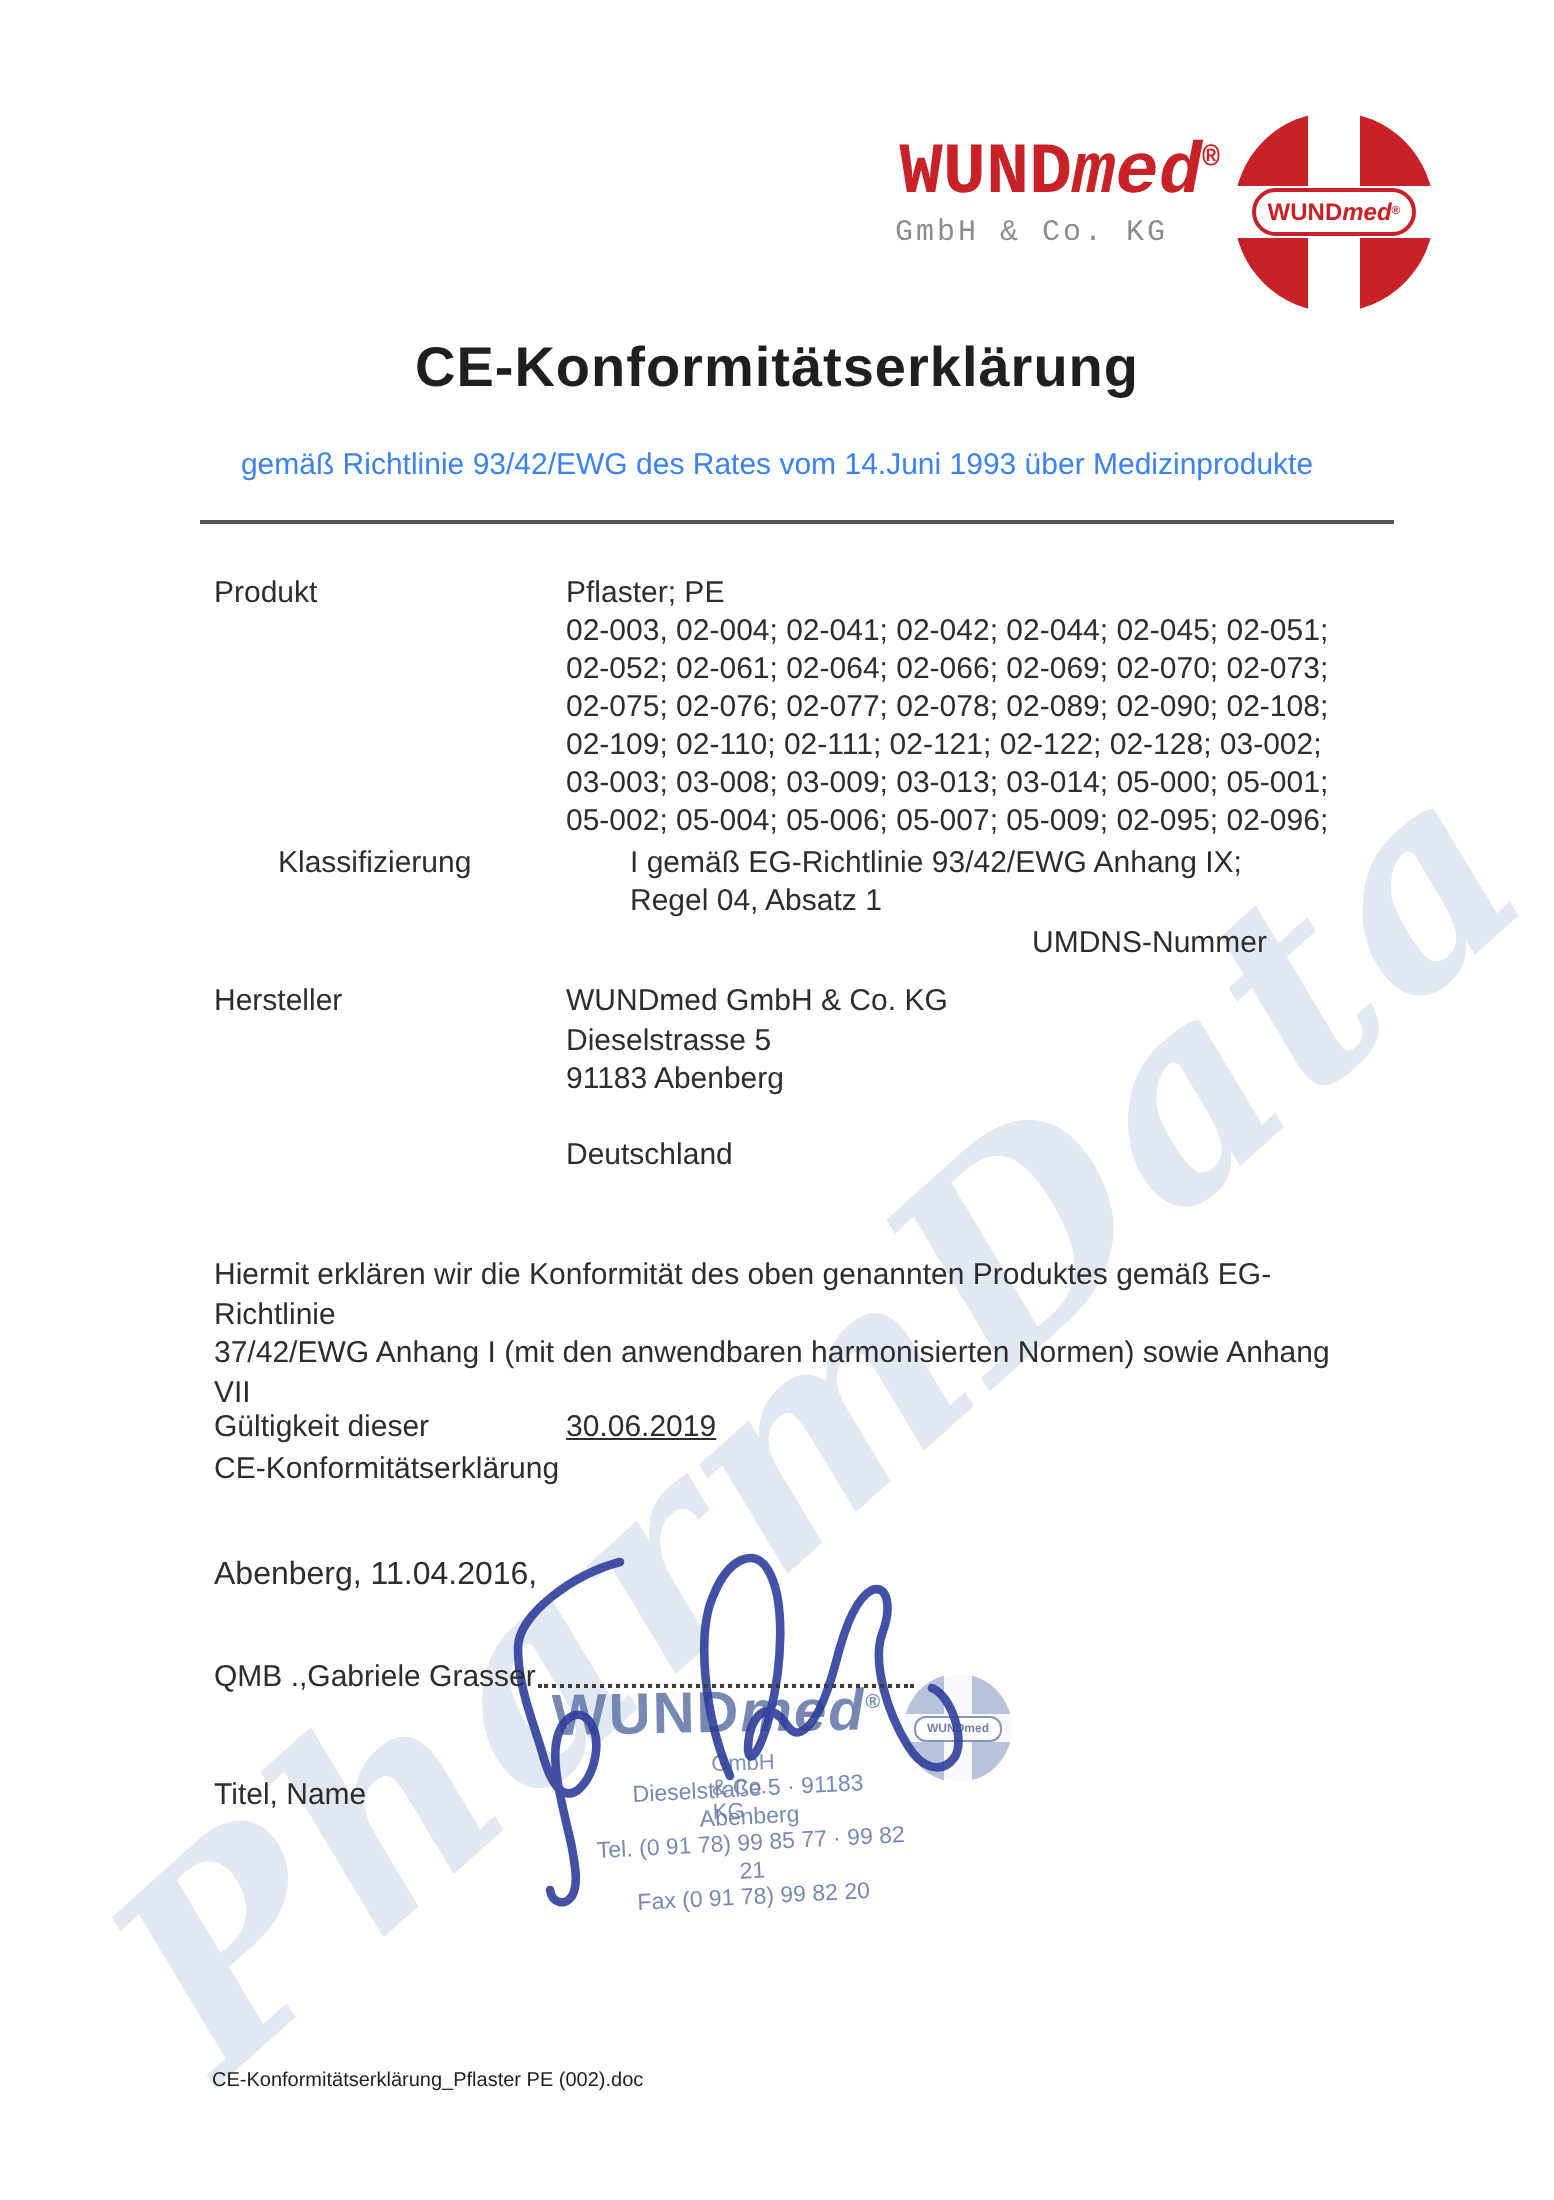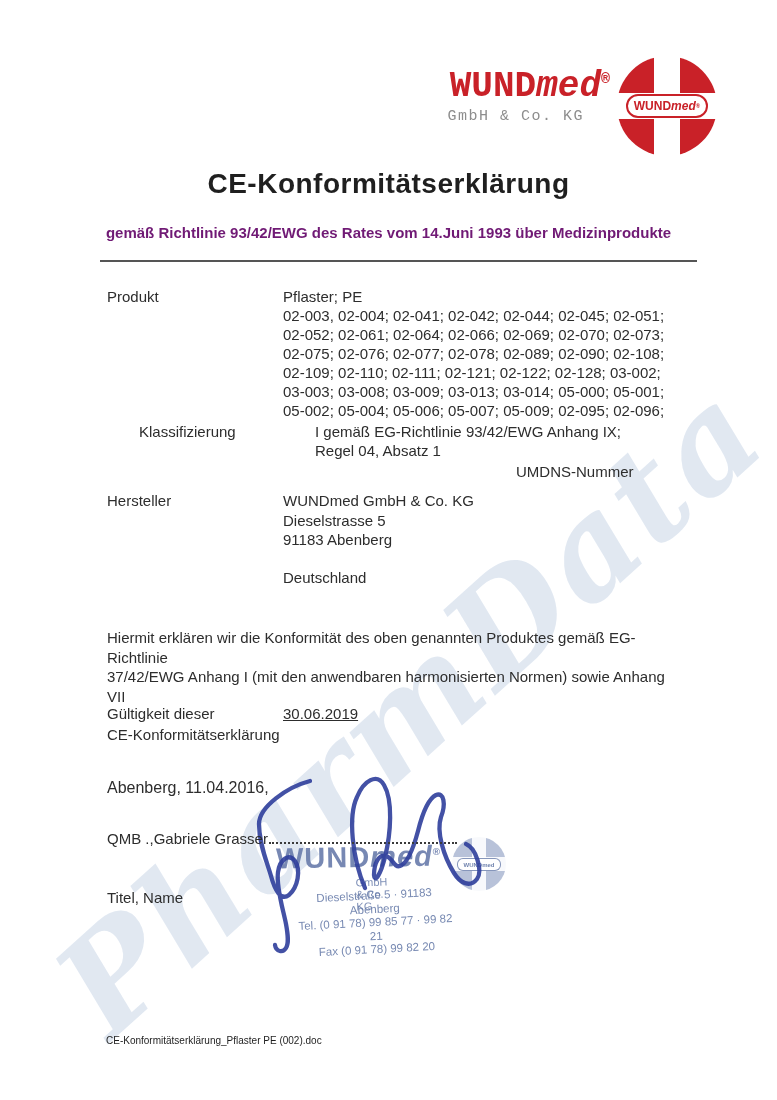--- a/index.html
+++ b/index.html
@@ -27,21 +27,21 @@
   .seal .hbar{position:absolute;left:0;top:37px;width:100px;height:26px;background:#fff;}
   .seal .pill{position:absolute;left:9px;top:38px;width:78px;height:20px;background:#fff;
     border:2px solid #c92128;border-radius:12px;display:flex;align-items:center;justify-content:center;
     font-size:12px;font-weight:bold;color:#c92128;line-height:1;}
   .seal .pill .it{font-style:italic;}
   .seal .pill sup{font-size:6px;vertical-align:super;}
   
   .doc-title{position:absolute;left:0;right:0;top:168px;text-align:center;
     font-size:28px;font-weight:bold;color:#1f1f1f;letter-spacing:.5px;z-index:1;}
   .doc-subtitle{position:absolute;left:0;right:0;top:224px;text-align:center;
-    font-size:15px;font-weight:bold;color:#701a75;z-index:1;}
+    font-size:15px;font-weight:normal;color:#3b82f6;z-index:1;}
   .rule{position:absolute;left:100px;top:260px;width:597px;height:2px;background:#555;z-index:1;}
   
   .fields{position:absolute;left:107px;top:287px;width:585px;font-size:15px;z-index:1;}
   .row{display:flex;}
   .row .label{width:176px;flex:none;line-height:19px;}
   .row .value{flex:1;line-height:19px;}
   .row.klass{margin-top:2px;margin-left:32px;}
   .row.umdns{margin-top:2px;justify-content:flex-end;}
   .row.hersteller{margin-top:10px;}
   .row.hersteller .value div{line-height:19.5px;}

